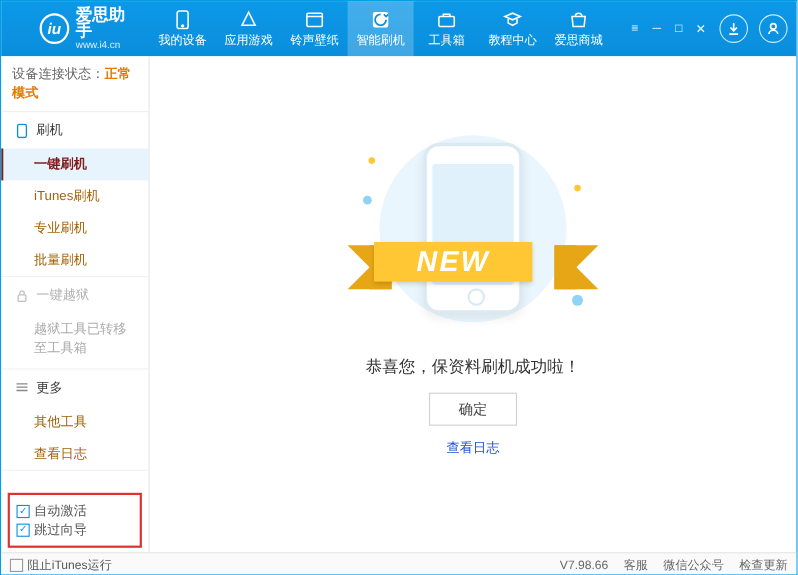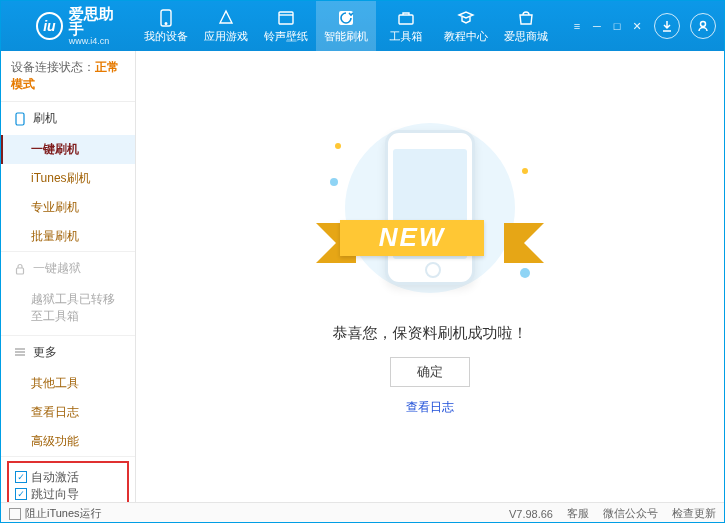--- a/index.html
+++ b/index.html
@@ -196,21 +196,20 @@
       <div class="sb-head">
         <span class="sb-icon">
             <svg width="12" height="10" viewBox="0 0 12 10" stroke="#888" stroke-width="1.2">
               <path d="M1 2h10M1 5h10M1 8h10"></path>
             </svg>
           </span>
         <span>更多</span>
       </div>
       <div class="sb-sub">其他工具</div>
       <div class="sb-sub">查看日志</div>
-      <div class="sb-sub">高级功能</div>
     </div>
 
     <div class="sidebar-bottom">
       <div class="hl-box">
         <label class="chk">
           <span class="chk-box">✓</span>
           <span>自动激活</span>
         </label>
         <label class="chk">
           <span class="chk-box">✓</span>

